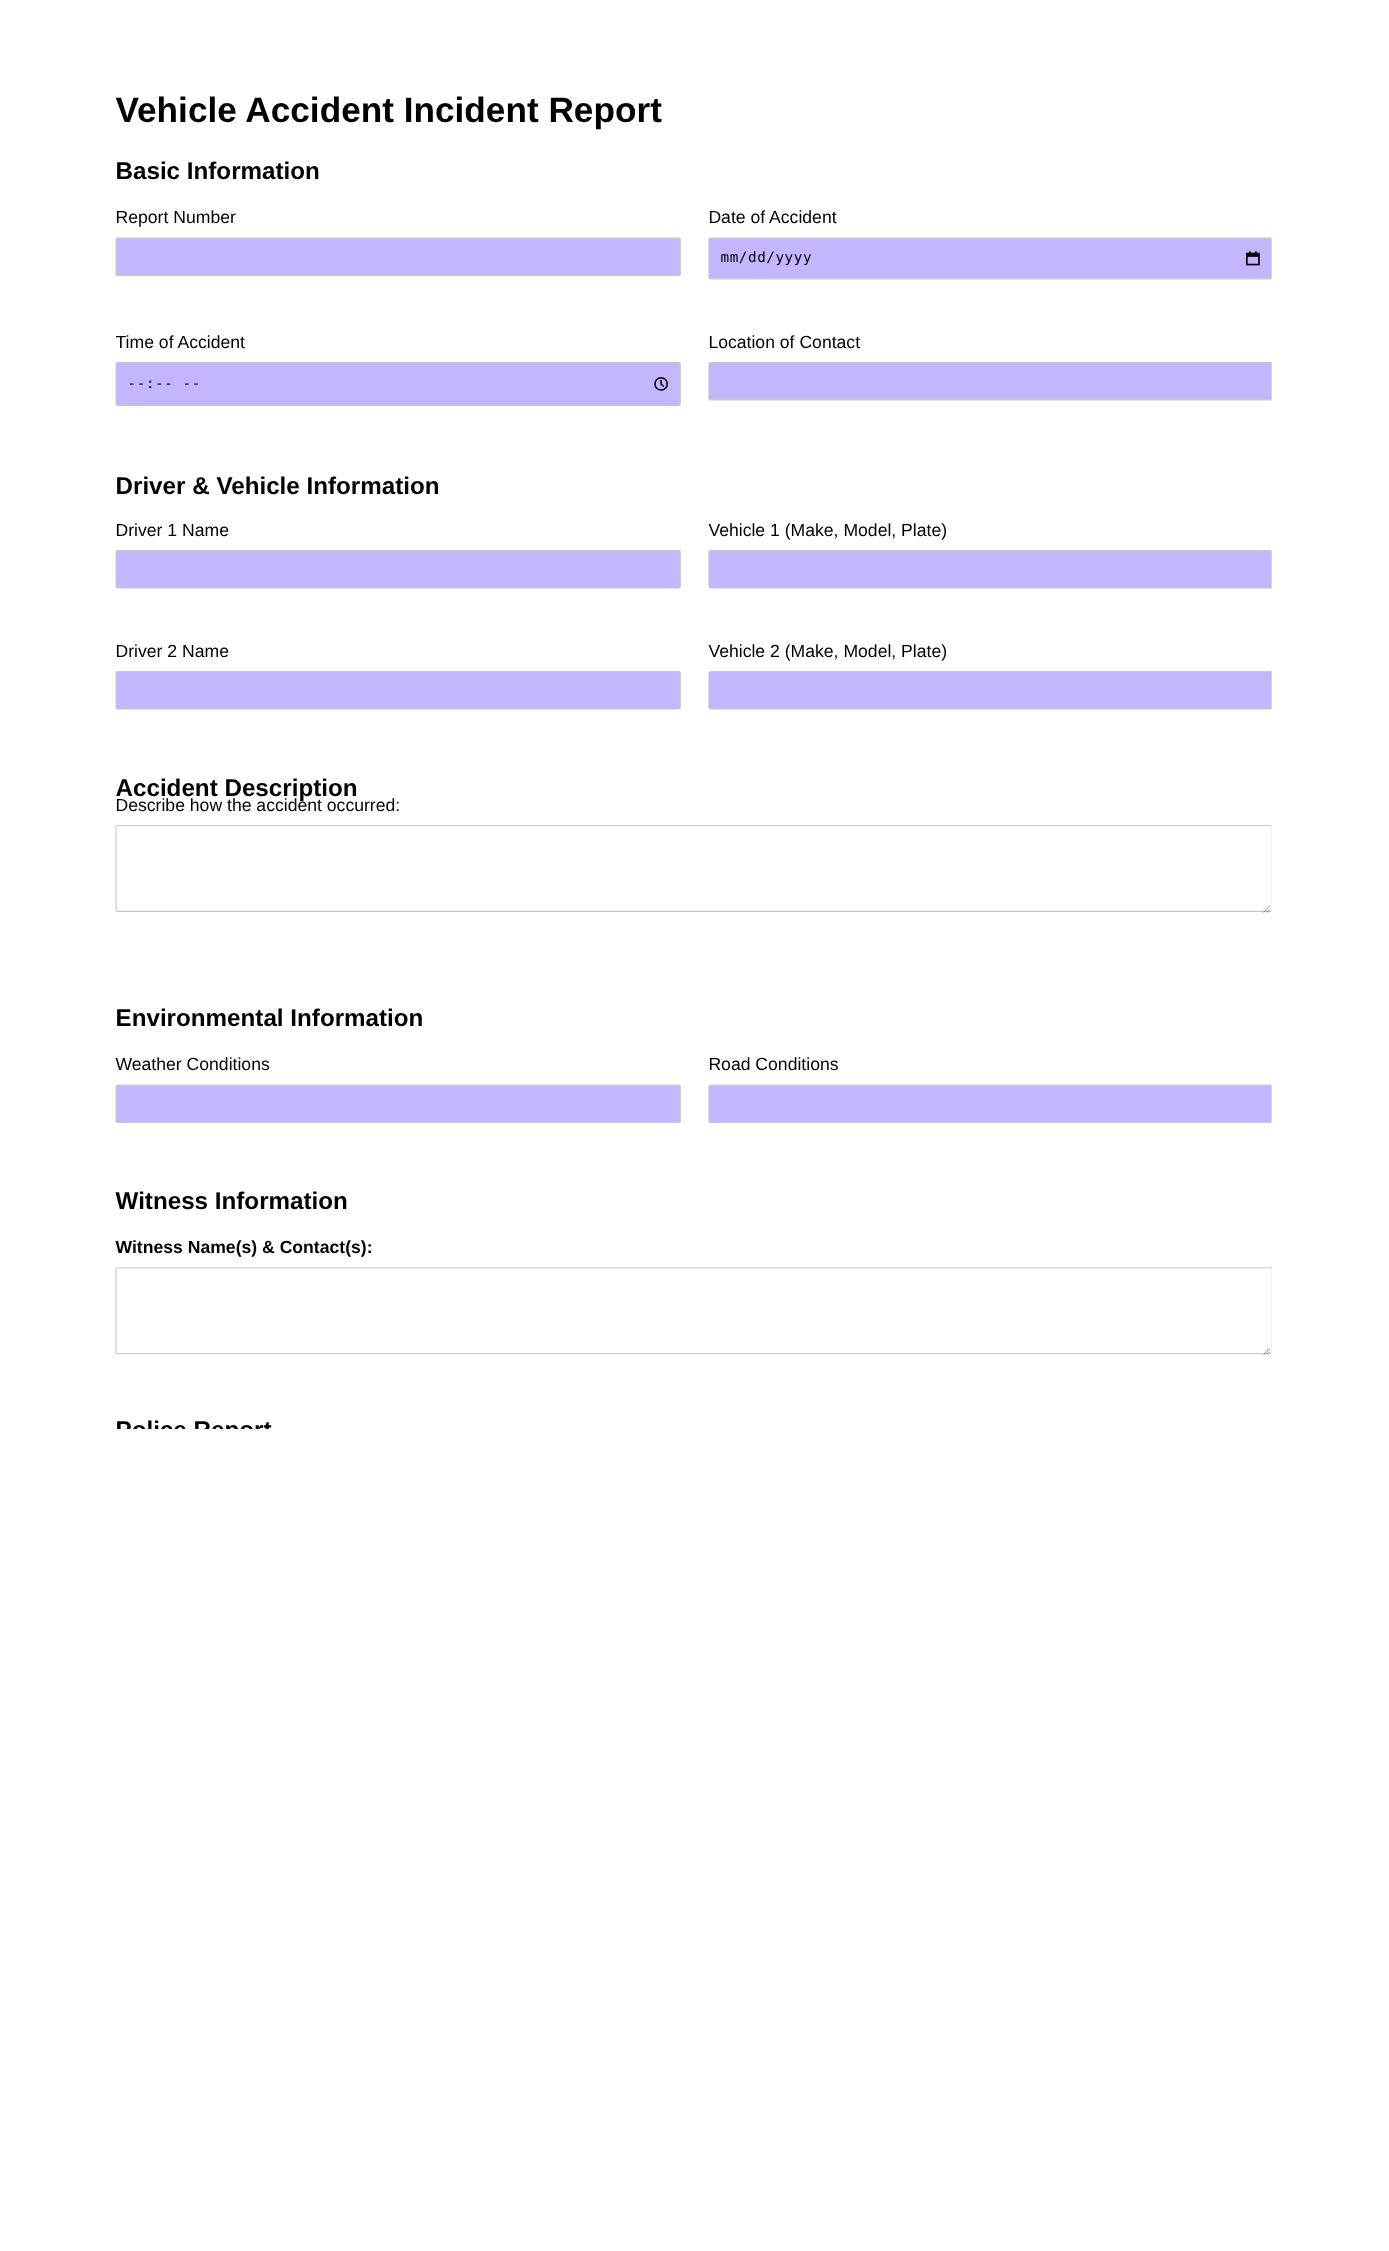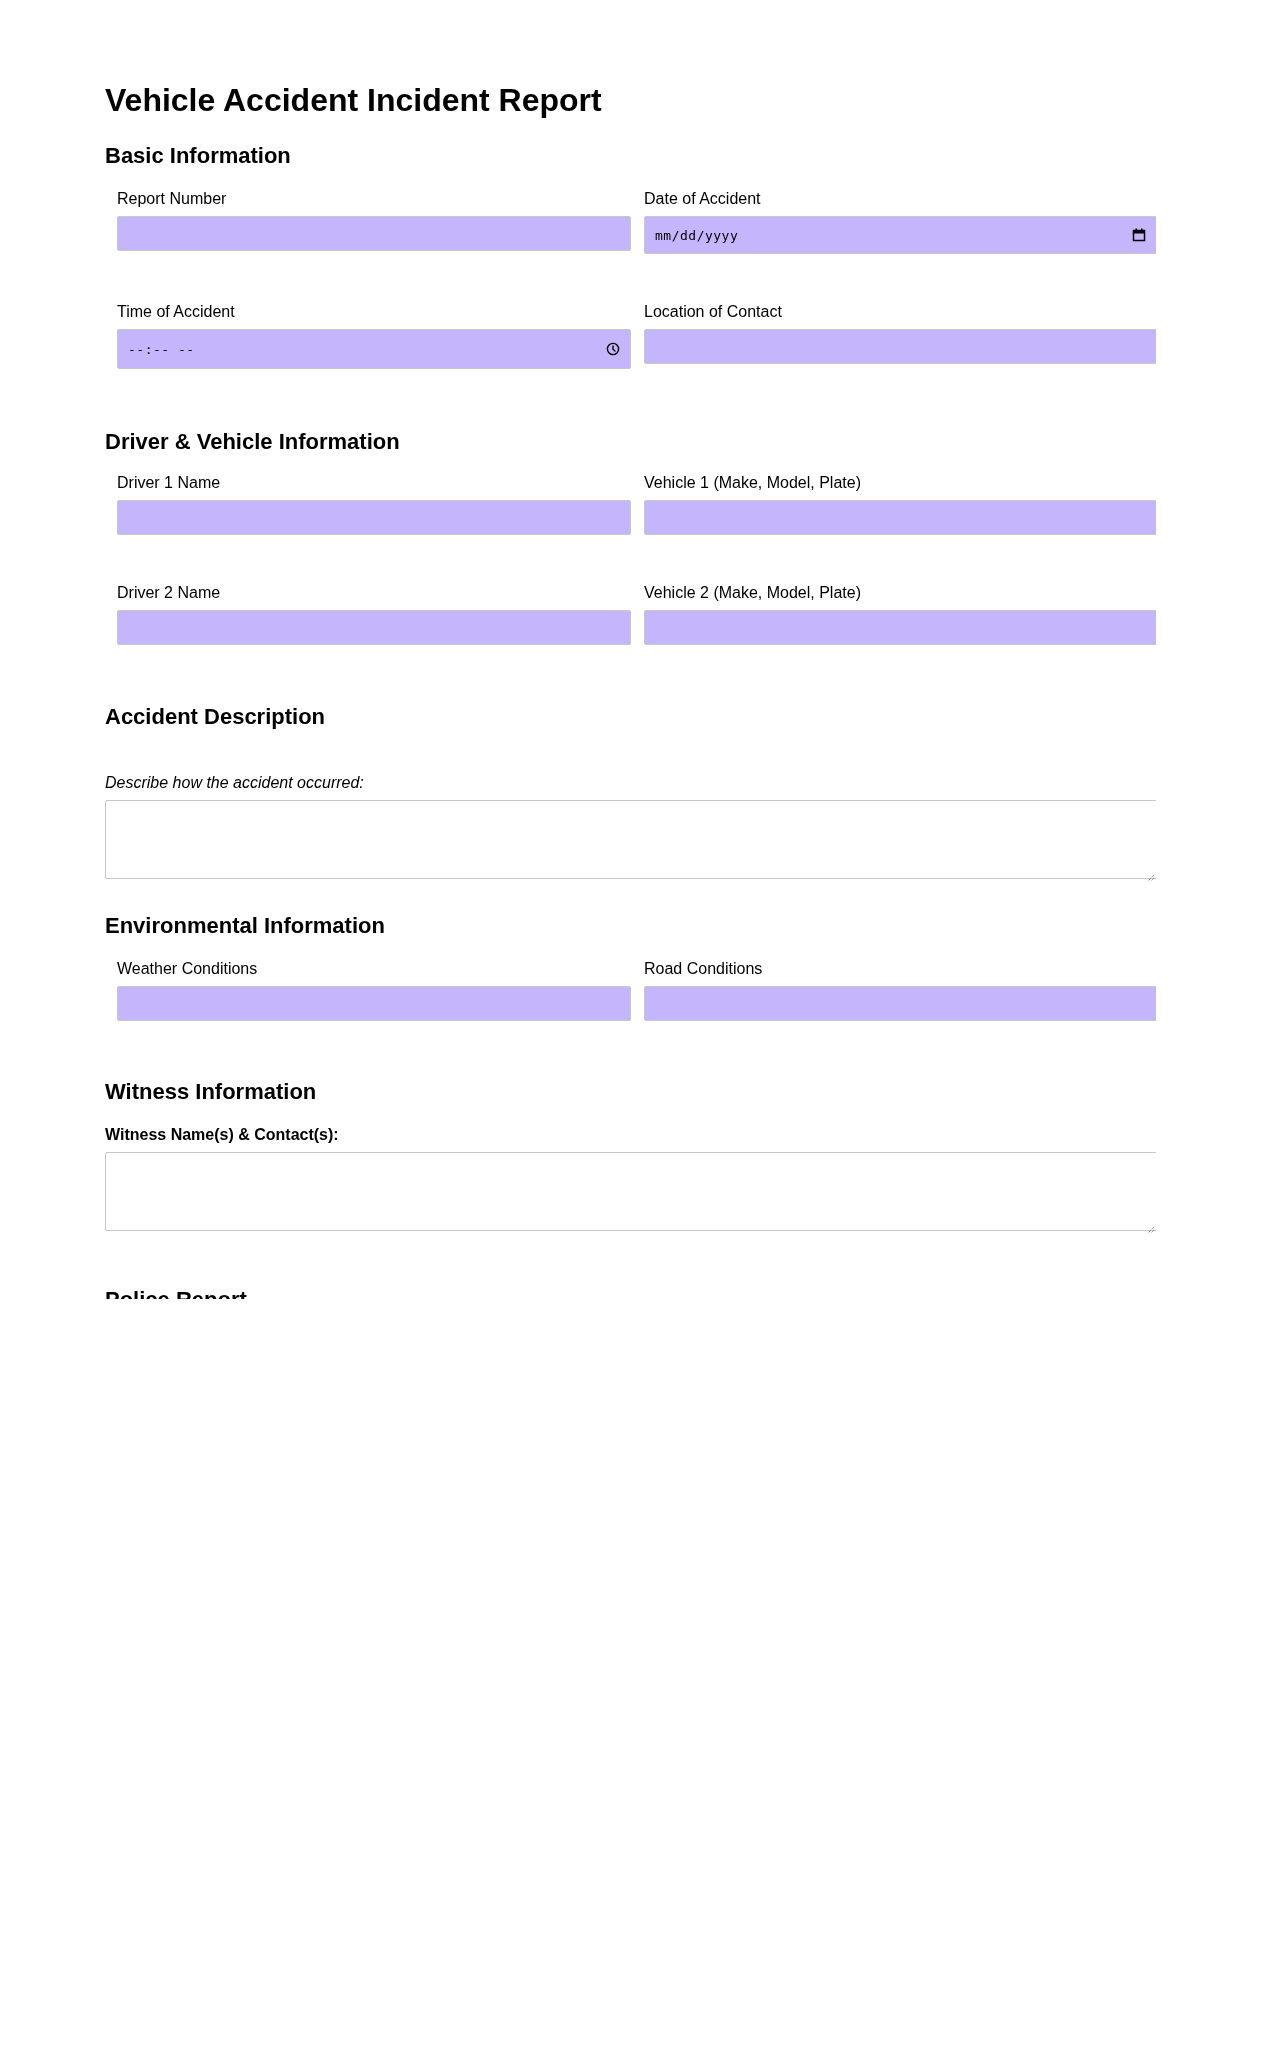--- a/index.html
+++ b/index.html
@@ -46,21 +46,21 @@
       font-size: 22px;
       font-weight: bold;
       line-height: 28px;
       white-space: nowrap;
     }
     .field {
       position: absolute;
       width: 514px;
     }
     .field.right { left: 539px; width: 513px; }
-    .field.left { left: 0; margin-left: 12px; }
+    .field.left { left: 0; }
     .field.full { left: 0; width: 1052px; }
     .field-label {
       display: block;
       font-size: 16px;
       line-height: 18px;
       height: 18px;
       margin: 0 0 8px 0;
       white-space: nowrap;
       color: #000;
     }
@@ -178,21 +178,21 @@
       <div class="text-input"></div>
     </div>
 
     <div class="field right" style="top:584px;">
       <label class="field-label">Vehicle 2 (Make, Model, Plate)</label>
       <div class="text-input"></div>
     </div>
 
     <h2 class="section-title" style="top:703px;">Accident Description</h2>
 
-    <div class="field full" style="top:774px;font-style:italic;">
+    <div class="field full" style="top:724px;">
       <label class="field-label">Describe how the accident occurred:</label>
       <div class="textarea">
         <span class="resize-grip">
           <svg width="9" height="9" viewBox="0 0 9 9">
             <path d="M8 2 L2 8 M8 5 L5 8" stroke="#6a6a6a" stroke-width="1" stroke-dasharray="1 1"></path>
           </svg>
         </span>
       </div>
     </div>
 

